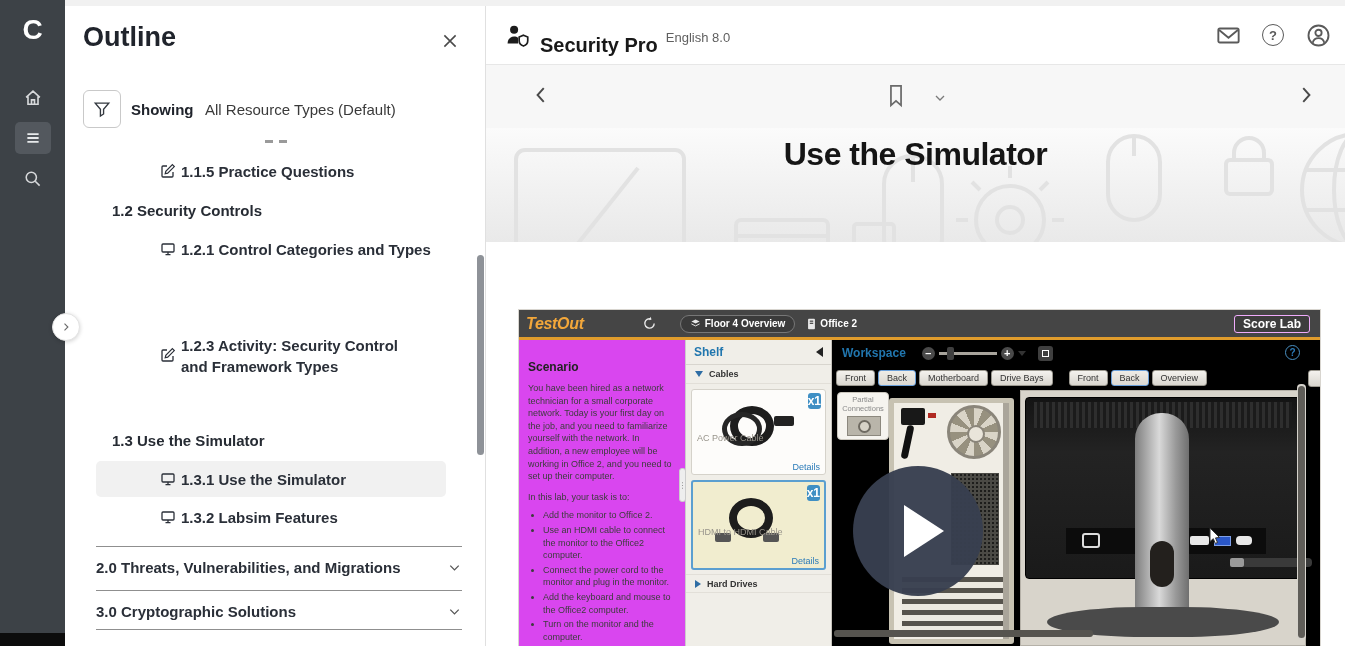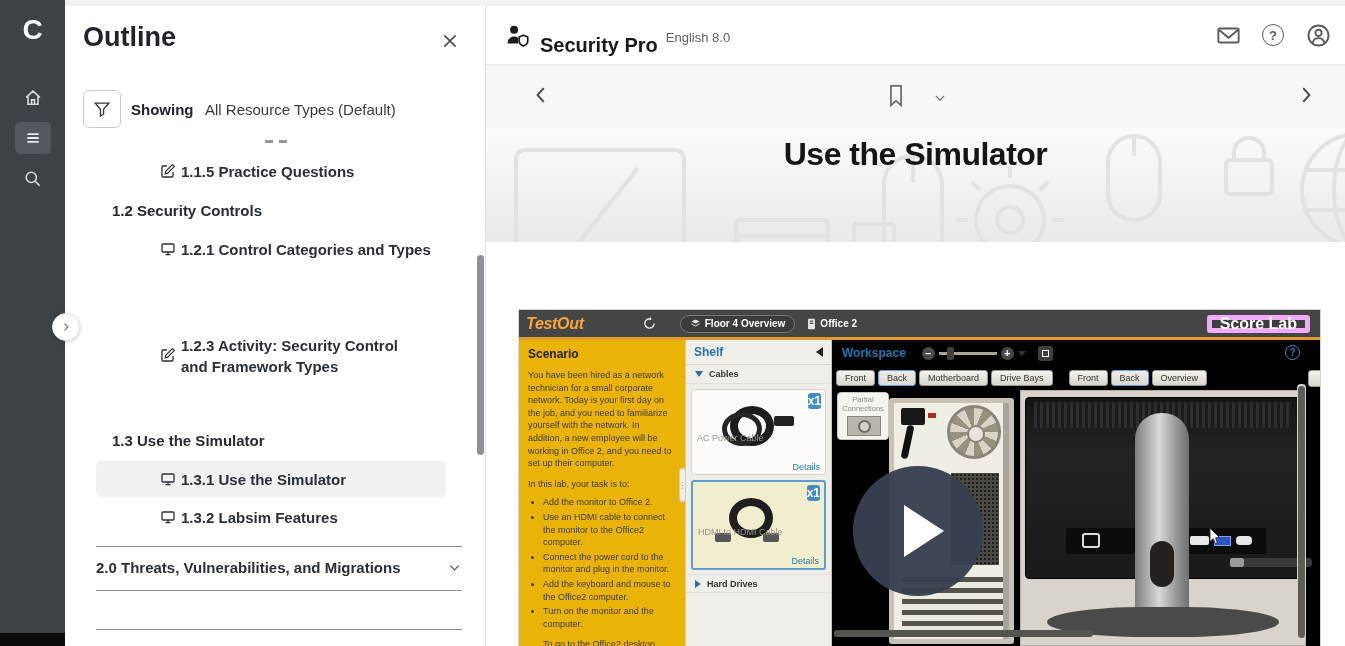--- a/index.html
+++ b/index.html
@@ -68,26 +68,26 @@
   
   .video { position:absolute; left:33px; top:310px; width:801px; height:336px; background:#e9e6df;
     overflow:hidden; cursor:pointer; box-shadow:0 0 0 1px #d8d5cf; }
   .sim-top { position:absolute; left:0; top:0; width:801px; height:27px; background:#454545;
     display:flex; align-items:center; }
   .sim-logo { font-size:16px; font-weight:800; font-style:italic; color:#f3a73a; margin-left:7px; letter-spacing:-.3px; }
   .sim-refresh { margin-left:58px; width:16px; height:16px; }
   .sim-pill { margin-left:22px; height:18px; background:#3b3b3b; border:1px solid #777; border-radius:9px;
     display:flex; align-items:center; gap:4px; padding:0 9px; color:#fff; font-size:10px; font-weight:700; }
   .sim-room { margin-left:12px; display:flex; align-items:center; gap:4px; color:#fff; font-size:10px; font-weight:700; }
-  .sim-score { margin-left:auto; margin-right:10px; height:18px; background:#3d3d3d; border:5px solid #f0abfc;
-    border-radius:3px; color:#fff; font-size:16px; font-weight:700; display:flex; align-items:center; padding:0 8px; }
+  .sim-score { margin-left:auto; margin-right:10px; height:18px; background:#3d3d3d; border:1px solid #f0abfc;
+    border-radius:3px; color:#fff; font-size:12px; font-weight:700; display:flex; align-items:center; padding:0 8px; }
   .sim-gold { position:absolute; left:0; top:27px; width:801px; height:3px; background:#e09c2c; }
   .sim-body { position:absolute; left:0; top:30px; width:801px; height:306px; display:flex; }
 
-  .scn { width:167px; background:#eab308; border-right:1px solid #ccc; position:relative; padding:7px 10px 0 9px; }
+  .scn { width:167px; background:#d946ef; border-right:1px solid #ccc; position:relative; padding:20px 10px 0 9px; }
   .scn-title { font-size:12px; font-weight:700; color:#222; margin-bottom:8px; }
   .scn p, .scn li { font-size:9px; color:#3c3c3c; line-height:1.4; }
   .scn-intro { margin-bottom:8px; }
   .scn-taskintro { margin-bottom:6px; }
   .scn ul { margin-left:15px; margin-bottom:8px; }
   .scn li { margin-bottom:2px; }
   .scn-footer { margin-left:15px; }
   .scn-handle { position:absolute; right:-1px; top:128px; width:7px; height:34px; background:#eee;
     border:1px solid #ccc; border-radius:3px; display:flex; align-items:center; justify-content:center;
     font-size:8px; color:#888; letter-spacing:0; line-height:3px; }
@@ -300,20 +300,28 @@
     <div class="o-divider" style="top:540px;"></div>
     <div class="o-collapsed" style="top:544px;">
       <span class="o-label">2.0 Threats, Vulnerabilities, and Migrations</span>
       <span>
         <svg class="icon" width="15" height="15" viewBox="0 0 16 16">
             <path d="M3.5 6 8 10.5 12.5 6" fill="none" stroke="#555" stroke-width="1.4"></path>
           </svg>
       </span>
     </div>
     <div class="o-divider" style="top:584px;"></div>
+    <div class="o-collapsed" style="top:588px;">
+      <span class="o-label">3.0 Cryptographic Solutions</span>
+      <span>
+        <svg class="icon" width="15" height="15" viewBox="0 0 16 16">
+            <path d="M3.5 6 8 10.5 12.5 6" fill="none" stroke="#555" stroke-width="1.4"></path>
+          </svg>
+      </span>
+    </div>
     <div class="o-divider" style="top:623px;"></div>
     <div class="o-collapsed" style="top:628px;">
       <span class="o-label">4.0 Identity and Access Management</span>
     </div>
 
     <div class="o-scrollbar">
       <div class="o-thumb"></div>
     </div>
   </div>
 

